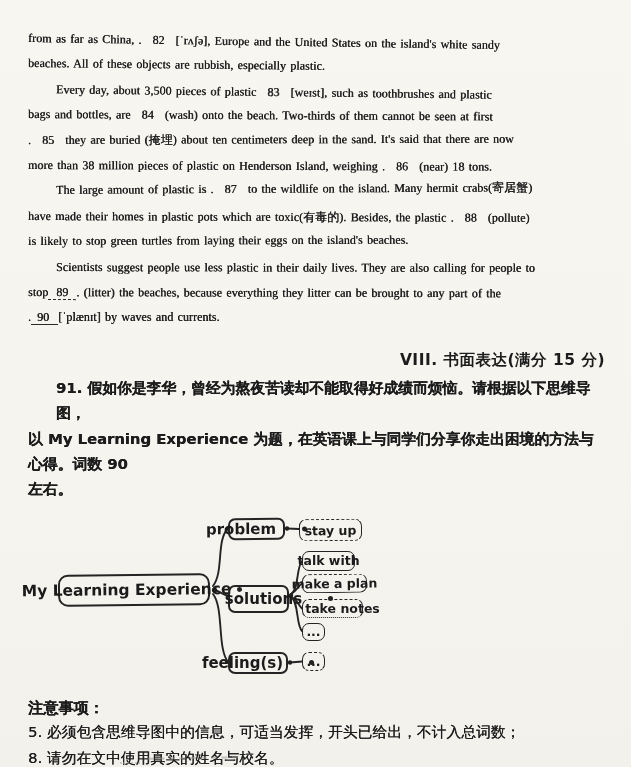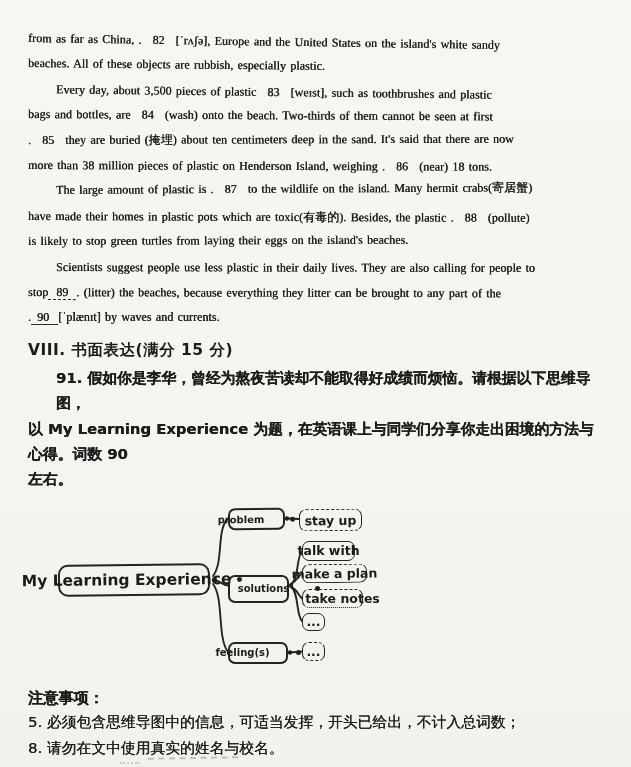--- a/index.html
+++ b/index.html
@@ -18,41 +18,41 @@
   .passage { font-size: 12px; line-height: 27px; white-space: nowrap; margin-top: 9px; }
   .pline { height: 25.4px; transform-origin: 0 50%; letter-spacing: .05px; word-spacing: 1.2px;
            font-weight: 500; text-shadow: .35px 0 0 currentColor; }
   .pline.ind { padding-left: 28px; }
   .blank { padding: 0 11px; }
   .u-dashed { border-bottom: 1.4px dashed #2a2a2a; padding: 0 8px; }
   .u-solid  { border-bottom: 1.4px solid #2a2a2a; padding: 0 9px 0 6px; }
 
   
   .cjk { font-family: "DejaVu Sans", "Liberation Sans", sans-serif; }
-  .sec-heading { margin-top: 10px; font-size: 15.5px; font-weight: 700; letter-spacing: .5px; }
+  .sec-heading { margin-top: 20px; font-size: 15.5px; font-weight: 700; letter-spacing: .5px; text-align: right; }
   .prompt { margin-top: 4px; font-size: 14.8px; line-height: 25.4px; text-shadow:.3px 0 0 currentColor;font-weight:bold; }
   .prompt .pr0 { padding-left: 28px; }
 
   
   .mindmap { position: relative; width: 631px; height: 172px; margin: 10px 0 0 -28px; }
   .mm-svg { position: absolute; inset: 0; }
   .mm-box {
     position: absolute;
     border: 2px solid #242424;
     border-radius: 7px;
     background: transparent;
     display: flex; align-items: center; justify-content: center;
     font-family: "DejaVu Sans", "Liberation Sans", sans-serif;
     font-weight: 700; color: #1b1b1b;
     white-space: nowrap;
   }
   .mm-root { left: 58px; top: 62px; width: 152px; height: 32px;
              font-size: 15.5px; border-radius: 10px; transform: rotate(-.6deg); padding-right: 4px; }
   .mm-dot-in { width: 5px; height: 5px; border-radius: 50%; background: #222; margin-left: 6px; flex: none; }
-  .mm-branch { font-size: 10px; gap: 20px; }
+  .mm-branch { font-size: 15px; gap: 20px; }
   .mm-problem  { left: 228px; top: 6px;   width: 57px; height: 22px; transform: rotate(-.5deg); }
   .mm-solutions{ left: 228px; top: 73px;  width: 61px; height: 28px; padding-left: 41px; }
   .mm-feelings { left: 228px; top: 140px; width: 60px; height: 22px; }
   .mm-child { font-size: 12.5px; border-width: 1.8px; }
   .mm-stayup   { left: 299px; top: 7px;   width: 63px; height: 22px; border-style: dashed solid; transform: rotate(-.6deg); }
   .mm-talkwith { left: 302px; top: 39px;  width: 53px; height: 20px; }
   .mm-makeplan { left: 302px; top: 62px;  width: 65px; height: 19px; border-style: dashed solid solid solid; transform: rotate(-.8deg); }
   .mm-takenotes{ left: 302px; top: 87px;  width: 61px; height: 19px; border-style: dashed solid dotted solid; padding-left: 20px; }
   .mm-dots1    { left: 302px; top: 111px; width: 23px; height: 18px; }
   .mm-dots2    { left: 302px; top: 140px; width: 23px; height: 19px; border-style: dashed solid; }

